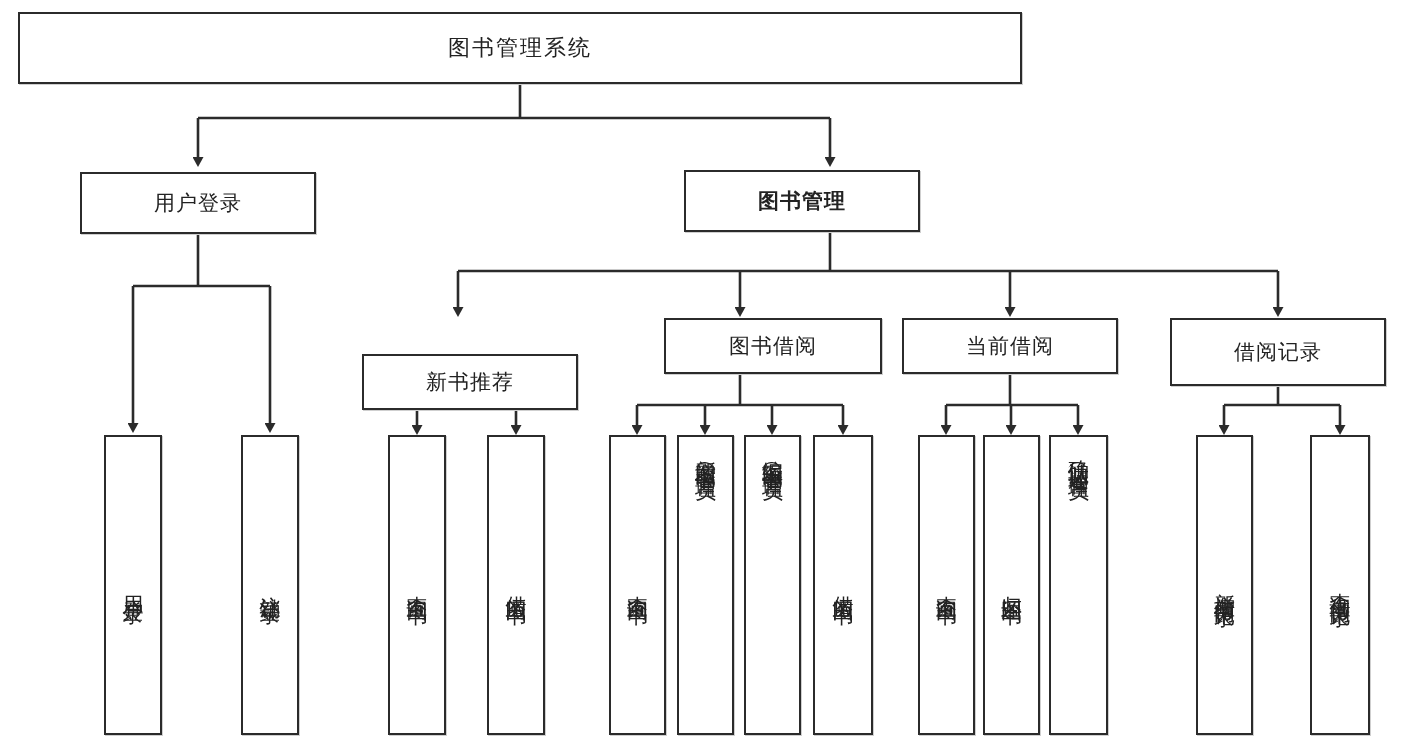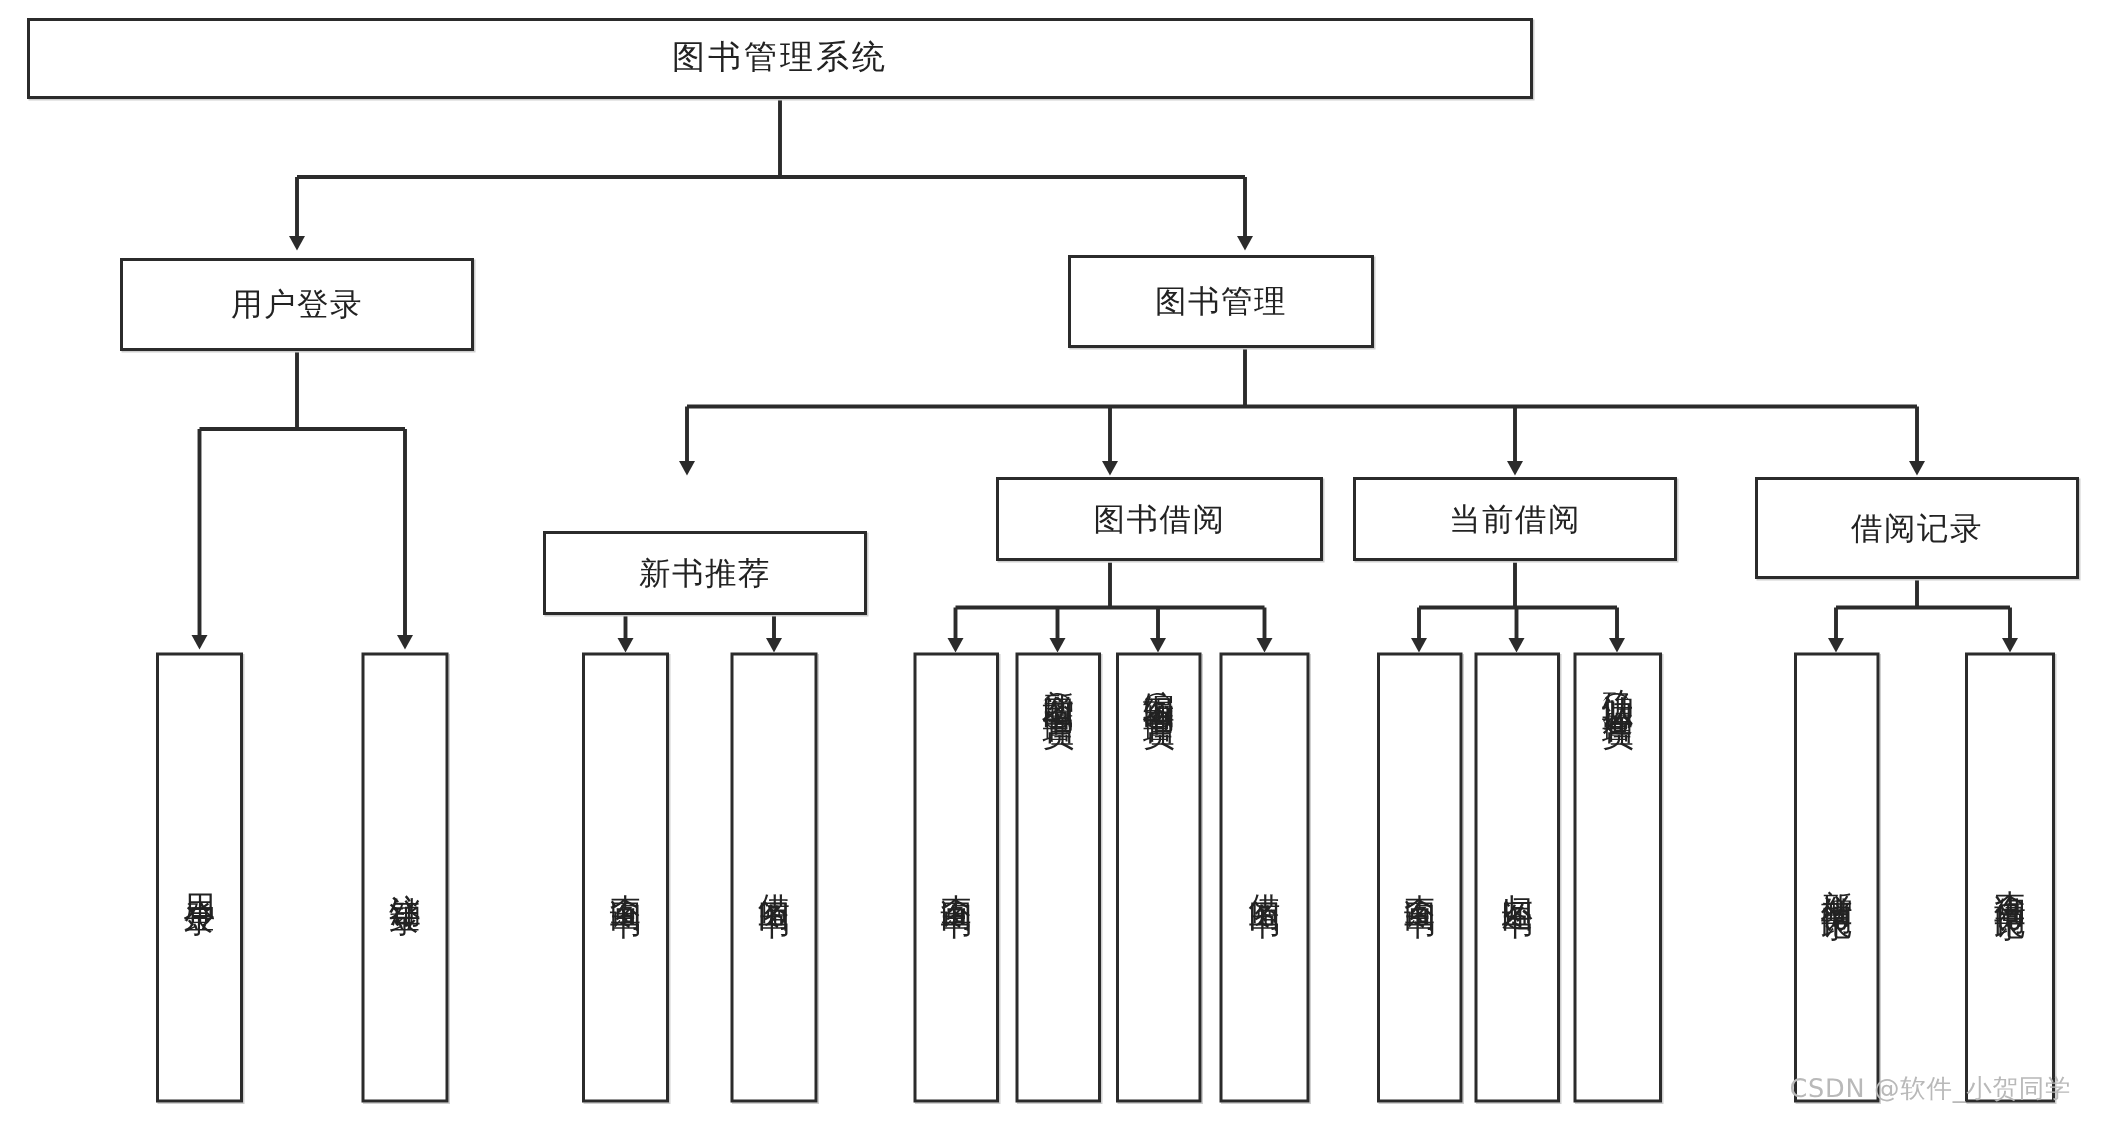--- a/index.html
+++ b/index.html
@@ -114,24 +114,24 @@
       <path d="M1011,405 L1011,426" marker-end="url(#arrow)"></path>
       <path d="M1078,405 L1078,426" marker-end="url(#arrow)"></path>
 
       <path d="M1278,375 L1278,405"></path>
       <path d="M1224,405 L1340,405"></path>
       <path d="M1224,405 L1224,426" marker-end="url(#arrow)"></path>
       <path d="M1340,405 L1340,426" marker-end="url(#arrow)"></path>
     </g>
   </svg>
 
-  <div class="node h root" style="left:18px; top:12px; width:1004px; height:54px;">图书管理系统</div>
+  <div class="node h root" style="left:18px; top:12px; width:1004px; height:72px;">图书管理系统</div>
 
   <div class="node h" style="left:80px; top:172px; width:236px; height:62px;">用户登录</div>
-  <div class="node h" style="left:712px; top:170px; width:204px; height:62px;">图书管理</div>
+  <div class="node h" style="left:684px; top:170px; width:236px; height:62px;font-weight:bold;">图书管理</div>
 
   <div class="node h" style="left:362px; top:318px; width:216px; height:56px;margin-top:36px;">新书推荐</div>
   <div class="node h" style="left:632px; top:318px; width:218px; height:56px;margin-left:32px;">图书借阅</div>
   <div class="node h" style="left:902px; top:318px; width:216px; height:56px;">当前借阅</div>
   <div class="node h" style="left:1170px; top:318px; width:216px; height:68px;">借阅记录</div>
 
   <div class="node v center" style="left:104px; top:435px; width:58px; height:300px;">用户登录</div>
   <div class="node v center" style="left:241px; top:435px; width:58px; height:300px;">注销登录</div>
 
   <div class="node v center" style="left:388px; top:435px; width:58px; height:300px;">查询图书</div>
@@ -142,15 +142,14 @@
   <div class="node v" style="left:744px; top:435px; width:57px; height:300px;">编辑图书（管理员）</div>
   <div class="node v center" style="left:813px; top:435px; width:60px; height:300px;">借阅图书</div>
 
   <div class="node v center" style="left:918px; top:435px; width:57px; height:300px;">查询图书</div>
   <div class="node v center" style="left:983px; top:435px; width:57px; height:300px;">归还图书</div>
   <div class="node v" style="left:1049px; top:435px; width:59px; height:300px;">确认归还（管理员）</div>
 
   <div class="node v center" style="left:1196px; top:435px; width:57px; height:300px;">新增借阅记录</div>
   <div class="node v center" style="left:1310px; top:435px; width:60px; height:300px;">查询借阅记录</div>
 
-  <div class="watermark" style="left:1193px; top:714px;">CSDN @软件_小贺同学</div>
 
 </div>
 
 </body></html>

